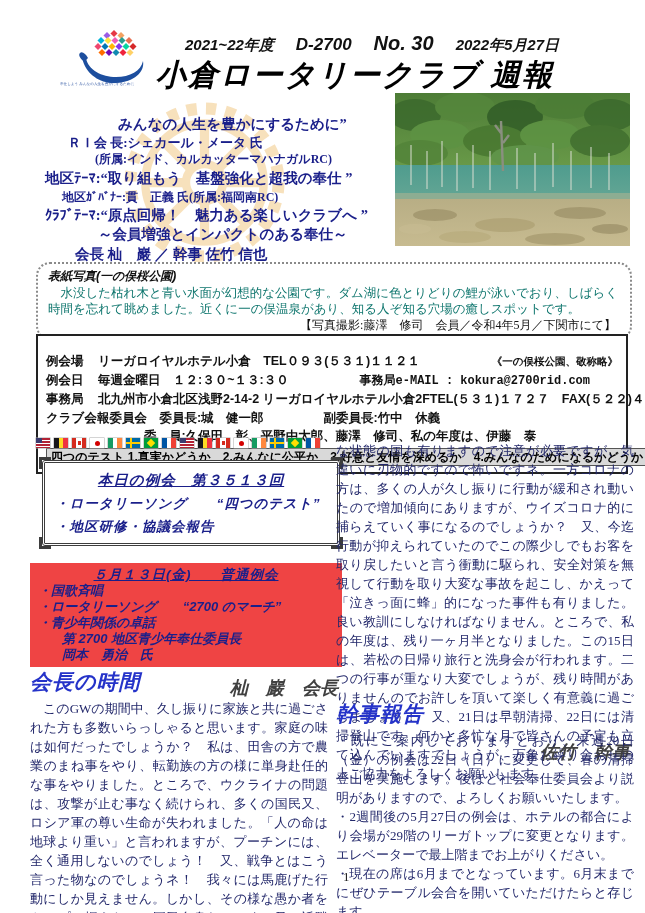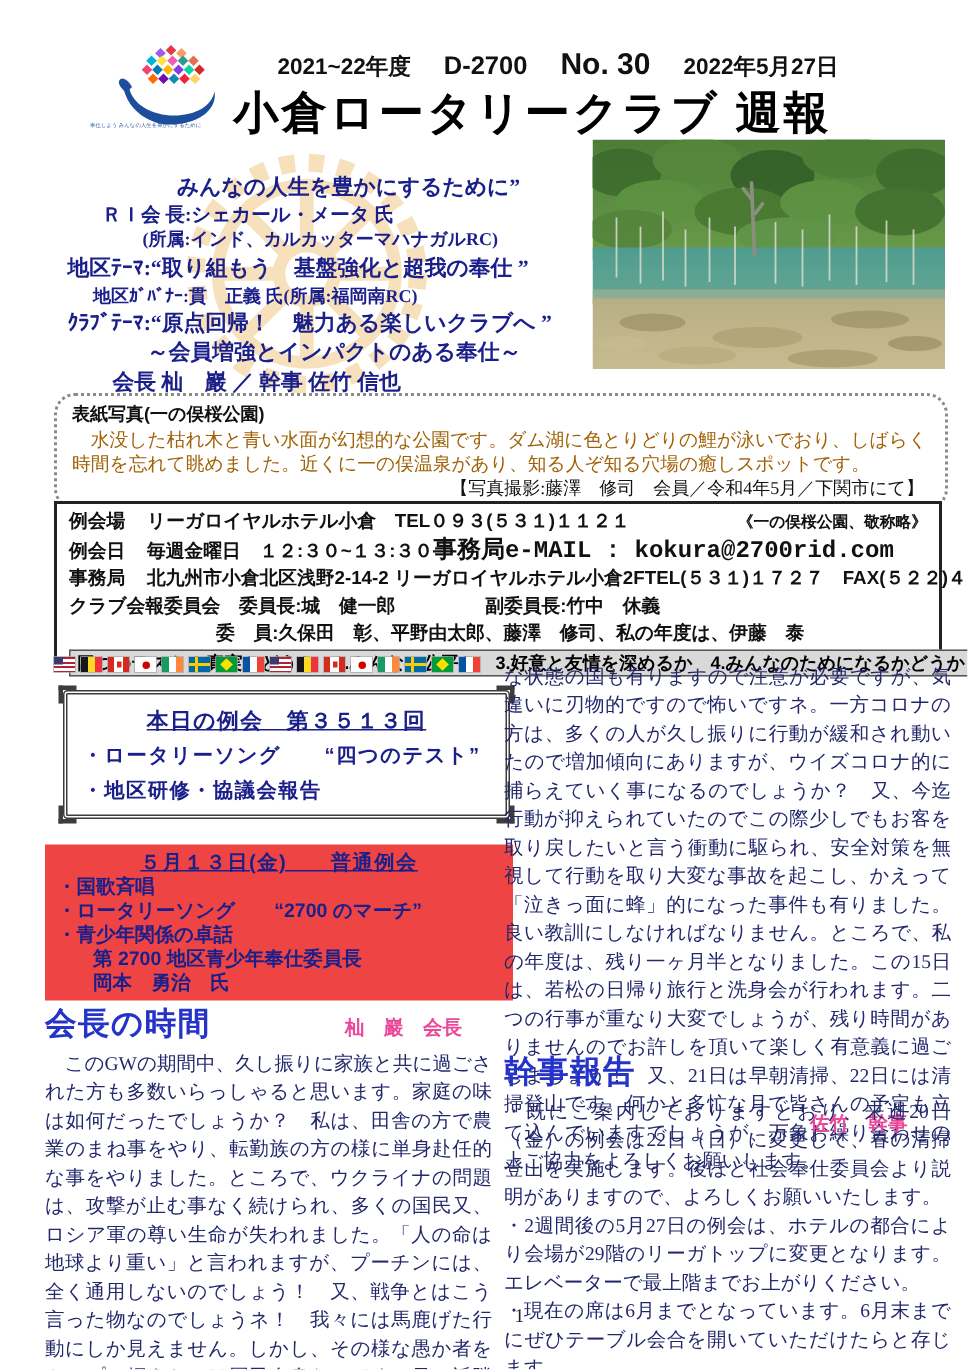--- a/index.html
+++ b/index.html
@@ -1,19 +1,19 @@
 <!DOCTYPE html>
 <html><head>
 <meta charset="utf-8">
 <style>
   html,body{margin:0;padding:0;background:#fff;}
   #page{position:relative;width:645px;height:913px;background:#fff;overflow:hidden;
         font-family:"Liberation Serif","DejaVu Serif",serif;color:#23286b;}
   .abs{position:absolute;}
-  .sans{font-family:"Liberation Sans","DejaVu Sans",sans-serif;}
+  .sans{font-family:"Liberation Sans","DejaVu Sans",sans-serif;font-style:italic;}
   
   .meta-row{display:flex;align-items:baseline;gap:22px;color:#111;}
   .meta-year{font-size:15px;font-weight:bold;}
   .meta-dist{font-size:17px;font-weight:bold;}
   .meta-no{font-size:20px;font-weight:bold;}
   .meta-date{font-size:15px;font-weight:bold;}
   .doc-title{font-size:30px;font-weight:bold;color:#000;letter-spacing:2px;white-space:nowrap;}
   
   .theme{color:#1a1f8a;font-weight:bold;white-space:nowrap;}
   .t14{font-size:14.5px;} .t13{font-size:13px;} .t12{font-size:12px;}
@@ -51,21 +51,21 @@
   .c-br{right:-6px;bottom:-6px;border-right-width:3px;border-bottom-width:3px;}
   .today-title{color:#1a1f8a;font-weight:bold;font-size:14.5px;text-decoration:underline;text-align:center;letter-spacing:1px;}
   .today-item{color:#1a1f8a;font-weight:bold;font-size:13.5px;margin-top:5px;letter-spacing:1px;}
   
   .olive-bar{background:#3e451f;color:#fff;font-weight:bold;font-size:16.5px;text-align:center;
              letter-spacing:3px;line-height:28px;font-family:"Liberation Sans","DejaVu Sans",sans-serif;}
   .lav-box{background:#ef4444;color:#1a1f8a;font-weight:bold;font-size:13px;line-height:16px;}
   .lav-date{text-decoration:underline;text-align:center;letter-spacing:1px;font-size:13.5px;}
   
   .sec-head{color:#2533c9;font-weight:bold;font-size:21px;letter-spacing:1px;}
-  .sec-by{color:#ec4899;font-weight:bold;font-size:13px;}
+  .sec-by{color:#404040;font-weight:bold;font-size:18px;}
   .body-col{font-size:13px;line-height:19px;text-align:justify;color:#23286b;}
   .pagenum{font-size:13px;color:#222;}
 </style>
 </head>
 <body>
 
 <div id="page">
 
   <div class="abs" style="left:58px;top:28px;width:104px;height:58px;">
     <svg width="104" height="58" viewBox="0 0 104 58">
@@ -185,34 +185,34 @@
   <div class="abs theme t13" style="left:68px;top:134px;">ＲＩ会 長:シェカール・メータ 氏</div>
   <div class="abs theme t12" style="left:95px;top:151px;">(所属:インド、カルカッターマハナガルRC)</div>
   <div class="abs theme t14" style="left:45px;top:169px;">地区ﾃｰﾏ:“取り組もう　基盤強化と超我の奉仕 ”</div>
   <div class="abs theme t12" style="left:62px;top:189px;">地区ｶﾞﾊﾞﾅｰ:貫　正義 氏(所属:福岡南RC)</div>
   <div class="abs theme t14" style="left:45px;top:206px;">ｸﾗﾌﾞﾃｰﾏ:“原点回帰！　魅力ある楽しいクラブへ ”</div>
   <div class="abs theme t14" style="left:98px;top:225px;">～会員増強とインパクトのある奉仕～</div>
   <div class="abs theme t14" style="left:75px;top:245px;">会長 杣　巖 ／ 幹事 佐竹 信也</div>
 
   <div class="abs dotted-box" style="left:36px;top:262px;width:572px;height:66px;padding:4px 10px;">
     <div class="sans" style="font-size:12px;font-weight:bold;color:#111;">表紙写真(一の俣桜公園)</div>
-    <div style="font-size:12.5px;color:#a16207;line-height:16px;">　水没した枯れ木と青い水面が幻想的な公園です。ダム湖に色とりどりの鯉が泳いでおり、しばらく時間を忘れて眺めました。近くに一の俣温泉があり、知る人ぞ知る穴場の癒しスポットです。</div>
+    <div style="font-size:12.5px;color:#0f766e;line-height:16px;">　水没した枯れ木と青い水面が幻想的な公園です。ダム湖に色とりどりの鯉が泳いでおり、しばらく時間を忘れて眺めました。近くに一の俣温泉があり、知る人ぞ知る穴場の癒しスポットです。</div>
     <div style="font-size:12px;color:#111;text-align:right;padding-right:4px;">【写真撮影:藤澤　修司　会員／令和4年5月／下関市にて】</div>
   </div>
 
-  <div class="abs info-box" style="left:36px;top:334px;width:572px;height:104px;padding:2px 8px;">
+  <div class="abs info-box" style="left:36px;top:334px;width:572px;height:104px;padding:16px 8px;">
     <div class="info-row">
       <span class="info-label">例会場</span>
       <span>リーガロイヤルホテル小倉　TEL０９３(５３１)１１２１</span>
       <span style="margin-left:auto;font-size:10.5px;">《一の俣桜公園、敬称略》</span>
     </div>
     <div class="info-row">
       <span class="info-label">例会日</span>
       <span>毎週金曜日　１２:３０~１３:３０</span>
-      <span style="margin-left:auto;margin-right:28px;font-family:'Liberation Mono','DejaVu Sans Mono',monospace;font-size:16px;">事務局e-MAIL : kokura@2700rid.com</span>
+      <span style="margin-left:auto;margin-right:28px;font-family:'Liberation Mono','DejaVu Sans Mono',monospace;font-size:12px;">事務局e-MAIL : kokura@2700rid.com</span>
     </div>
     <div class="info-row">
       <span class="info-label">事務局</span>
       <span>北九州市小倉北区浅野2-14-2 リーガロイヤルホテル小倉2F</span>
       <span style="margin-left:auto;margin-right:10px;">TEL(５３１)１７２７　FAX(５２２)４３３３</span>
     </div>
     <div class="info-row">
       <span>クラブ会報委員会　委員長:城　健一郎</span>
       <span style="margin-left:60px;">副委員長:竹中　休義</span>
     </div>

